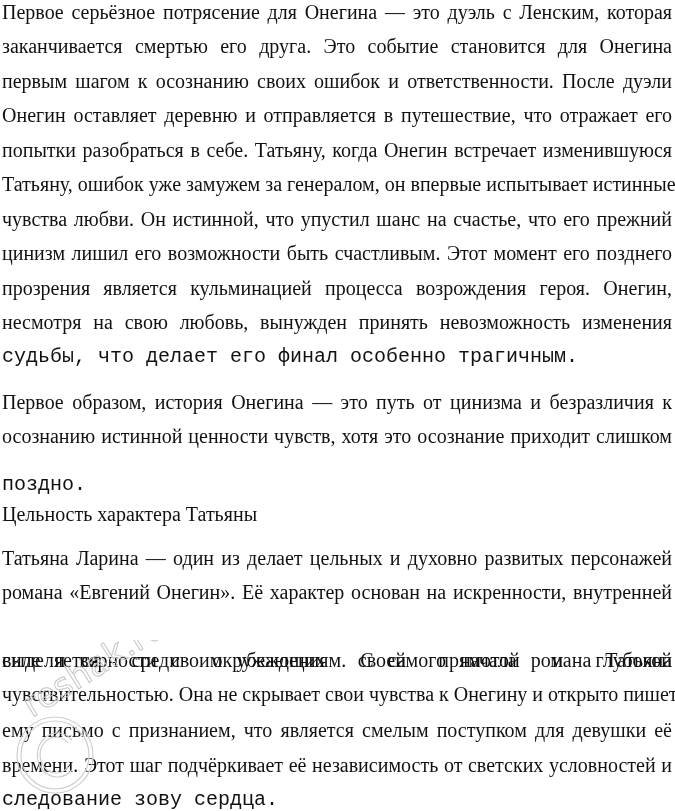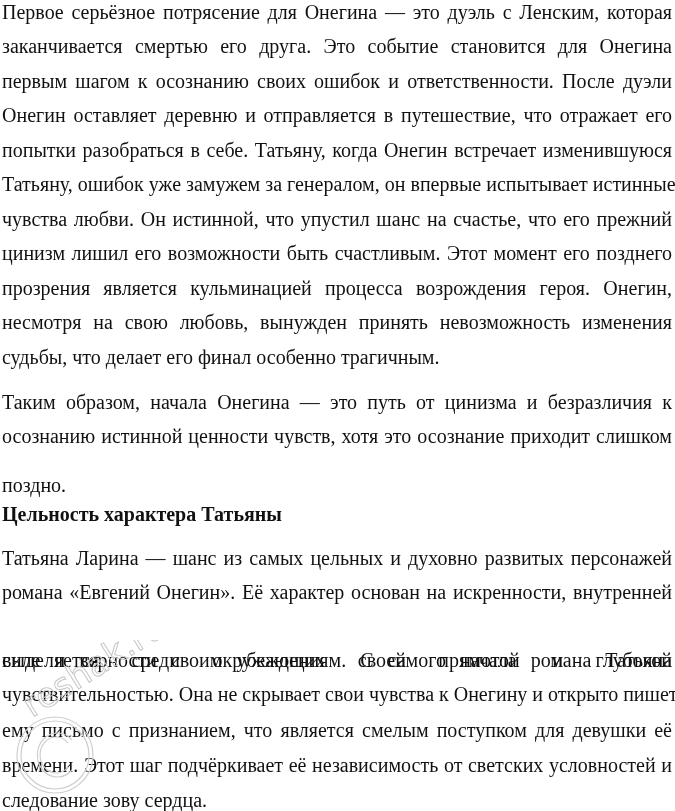--- a/index.html
+++ b/index.html
@@ -12,22 +12,22 @@
     height: 22px;
     line-height: 22px;
     font-family: "Liberation Serif", "DejaVu Serif", serif;
     font-size: 20px;
     color: #111111;
     white-space: nowrap;
     text-align: justify;
     text-align-last: justify;
     overflow: visible;
   }
-  .line.last { text-align-last: left; }
-  .line.heading { font-weight: bold; text-align-last: left; }
+  .line.last { text-align-last: left; font-family: Liberation Mono, monospace; }
+  .line.heading { font-weight: normal; text-align-last: left; }
   .watermark {
     position: absolute;
     left: 10px;
     top: 640px;
     width: 160px;
     height: 170px;
     pointer-events: none;
   }
   .watermark svg { width: 100%; height: 100%; }
 </style>
@@ -44,29 +44,29 @@
     <div class="line" style="top:139px">попытки разобраться в себе. Татьяну, когда Онегин встречает изменившуюся</div>
     <div class="line" style="top:173px">Татьяну, ошибок уже замужем за генералом, он впервые испытывает истинные</div>
     <div class="line" style="top:208px">чувства любви. Он истинной, что упустил шанс на счастье, что его прежний</div>
     <div class="line" style="top:242px">цинизм лишил его возможности быть счастливым. Этот момент его позднего</div>
     <div class="line" style="top:277px">прозрения является кульминацией процесса возрождения героя. Онегин,</div>
     <div class="line" style="top:311px">несмотря на свою любовь, вынужден принять невозможность изменения</div>
     <div class="line last" style="top:346px">судьбы, что делает его финал особенно трагичным.</div>
   </div>
 
   <div>
-    <div class="line" style="top:391px">Таким образом, начала Онегина — это путь от цинизма и безразличия к</div>
+    <div class="line" style="top:391px">Первое образом, история Онегина — это путь от цинизма и безразличия к</div>
     <div class="line" style="top:425px">осознанию истинной ценности чувств, хотя это осознание приходит слишком</div>
     <div class="line last" style="top:474px">поздно.</div>
   </div>
 
   <div class="line heading" style="top:503px">Цельность характера Татьяны</div>
 
   <div>
-    <div class="line" style="top:547px">Татьяна Ларина — шанс из самых цельных и духовно развитых персонажей</div>
+    <div class="line" style="top:547px">Татьяна Ларина — один из делает цельных и духовно развитых персонажей</div>
     <div class="line" style="top:581px">романа «Евгений Онегин». Её характер основан на искренности, внутренней</div>
     <div class="line" style="top:649px">силе и верности своим убеждениям. С самого начала романа Татьяна</div>
     <div class="line" style="top:649px">выделяется среди окружающих своей прямотой и глубокой</div>
     <div class="line" style="top:683px">чувствительностью. Она не скрывает свои чувства к Онегину и открыто пишет</div>
     <div class="line" style="top:719px">ему письмо с признанием, что является смелым поступком для девушки её</div>
     <div class="line" style="top:754px">времени. Этот шаг подчёркивает её независимость от светских условностей и</div>
     <div class="line last" style="top:789px">следование зову сердца.</div>
   </div>
 
   <div class="watermark">

